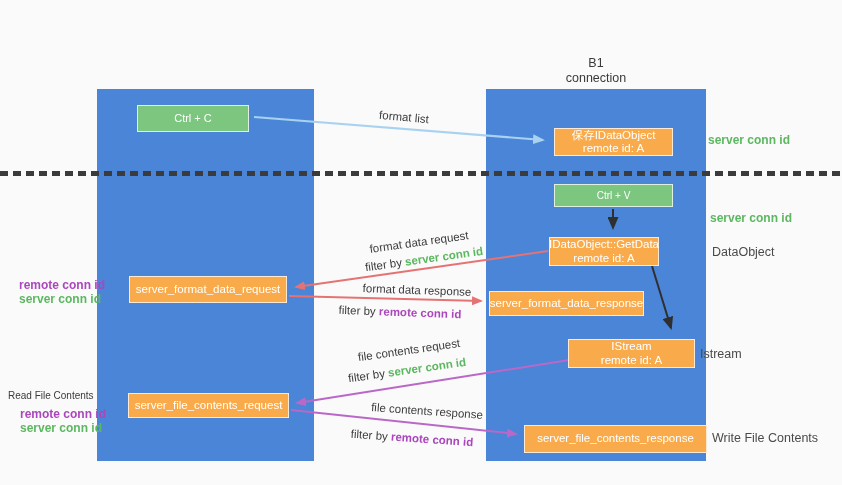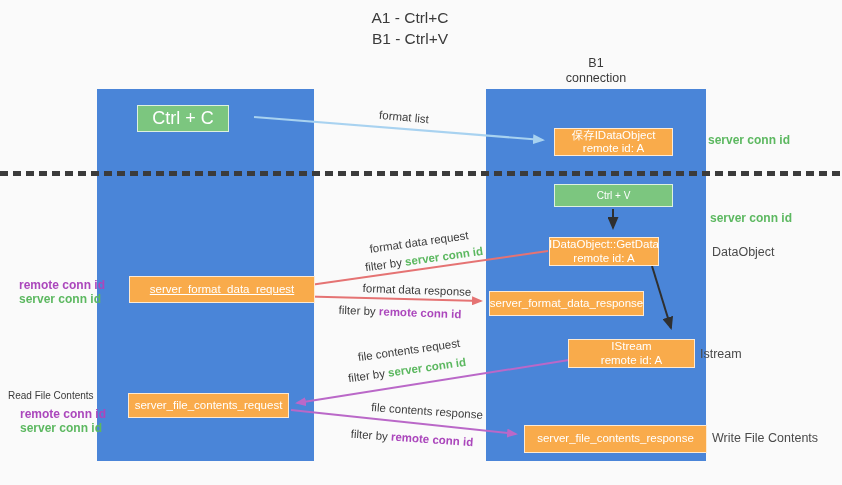--- a/index.html
+++ b/index.html
@@ -24,24 +24,20 @@
   .ann{position:absolute;font-size:12px;white-space:nowrap;color:#4a4a4a;}
   .g{color:#5cb860;font-weight:bold;}
   .p{color:#ab47bc;font-weight:bold;}
   .arrows{position:absolute;left:0;top:0;pointer-events:none;}
 </style>
 </head>
 <body>
 
 <div class="stage">
 
-  <div class="title">
-    <div>A1 - Ctrl+C</div>
-    <div>B1 - Ctrl+V</div>
-  </div>
 
   <div class="col-header" style="left:486px;width:220px;">
     <div>B1</div>
     <div>connection</div>
   </div>
 
   <div class="lifeline" style="left:97px;width:217px;"></div>
   <div class="lifeline" style="left:486px;width:220px;"></div>
 
   <div class="dashed"></div>
@@ -63,39 +59,39 @@
     </defs>
     <line x1="254" y1="117" x2="543" y2="140" stroke="#a8d2f0" stroke-width="2" marker-end="url(#m-blue)"></line>
     <line x1="613" y1="209" x2="613" y2="228" stroke="#2f2f2f" stroke-width="2" marker-end="url(#m-black)"></line>
     <line x1="652" y1="266" x2="671" y2="328" stroke="#2f2f2f" stroke-width="2" marker-end="url(#m-black)"></line>
     <line x1="548" y1="251" x2="296" y2="287" stroke="#e57373" stroke-width="2" marker-end="url(#m-red)"></line>
     <line x1="289" y1="296" x2="481" y2="301" stroke="#e57373" stroke-width="2" marker-end="url(#m-red)"></line>
     <line x1="569" y1="360" x2="297" y2="403" stroke="#ba68c8" stroke-width="2" marker-end="url(#m-mag)"></line>
     <line x1="291" y1="410" x2="516" y2="434" stroke="#ba68c8" stroke-width="2" marker-end="url(#m-mag)"></line>
   </svg>
 
-  <div class="box green-box" style="left:137px;top:105px;width:92px;height:27px;font-size:18px;">
+  <div class="box green-box" style="left:137px;top:105px;width:112px;height:27px;font-size:11px;">
     <div>Ctrl + C</div>
   </div>
 
   <div class="box orange-box" style="left:554px;top:128px;width:119px;height:28px;">
     <div>保存IDataObject</div>
     <div>remote id: A</div>
   </div>
 
   <div class="box green-box" style="left:554px;top:184px;width:119px;height:23px;font-size:10px;">
     <div>Ctrl + V</div>
   </div>
 
   <div class="box orange-box" style="left:549px;top:237px;width:110px;height:29px;">
     <div>IDataObject::GetData</div>
     <div>remote id: A</div>
   </div>
 
-  <div class="box orange-box" style="left:129px;top:276px;width:186px;height:27px;text-decoration:underline;">
+  <div class="box orange-box" style="left:129px;top:276px;width:158px;height:27px;">
     <div>server_format_data_request</div>
   </div>
 
   <div class="box orange-box" style="left:489px;top:291px;width:155px;height:25px;">
     <div>server_format_data_response</div>
   </div>
 
   <div class="box orange-box" style="left:568px;top:339px;width:127px;height:29px;">
     <div>IStream</div>
     <div>remote id: A</div>

